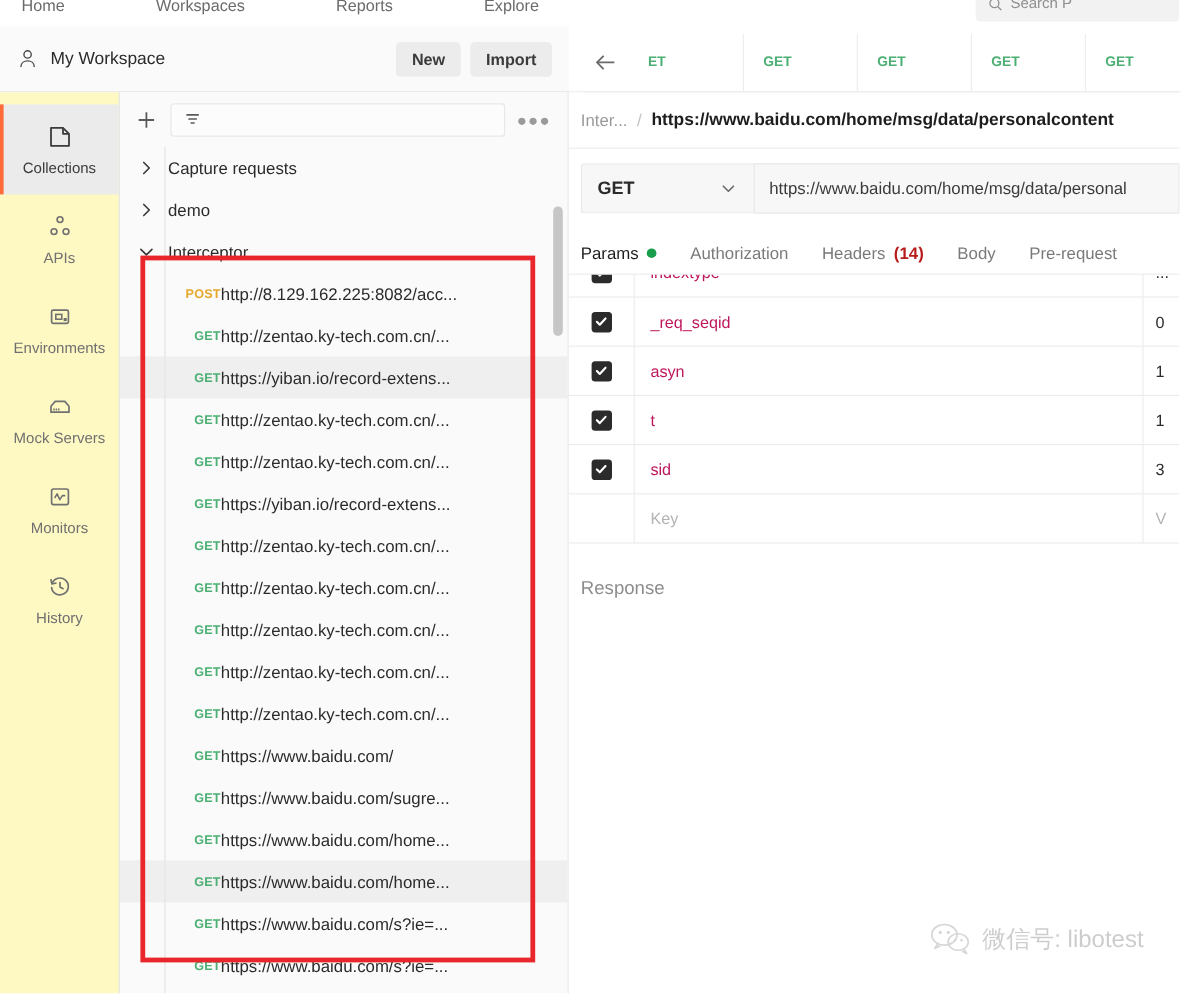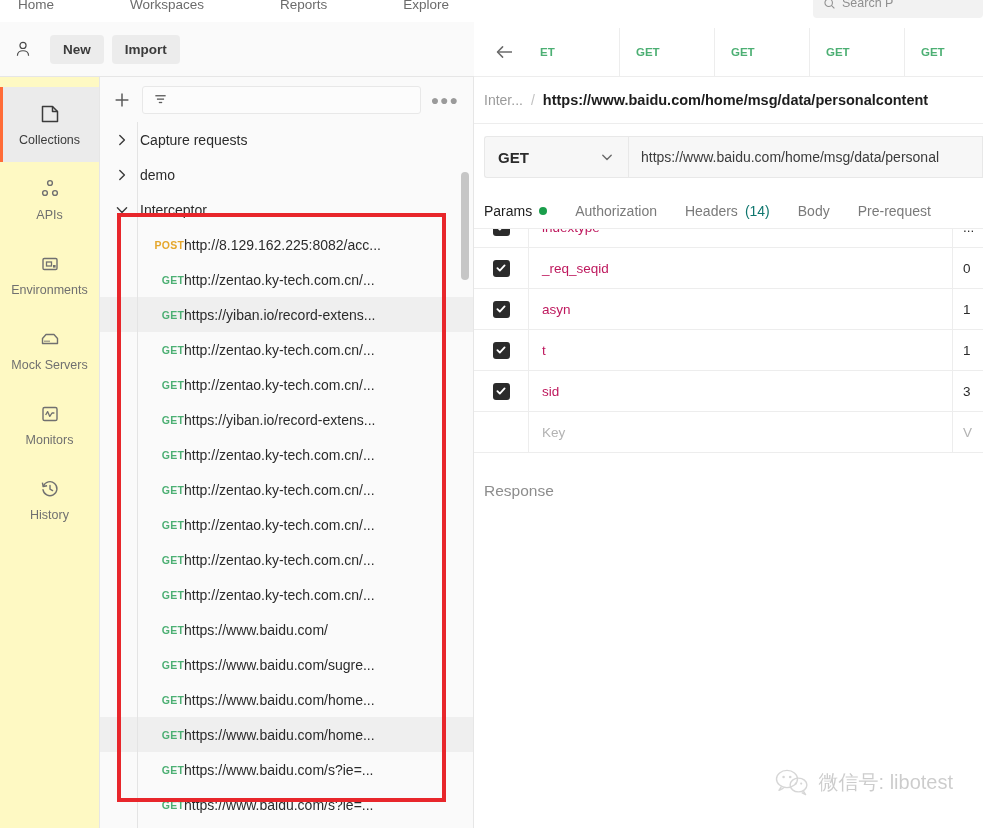--- a/index.html
+++ b/index.html
@@ -155,21 +155,21 @@
     font-size: 14px; color: #3b3b3b; white-space: nowrap; overflow: hidden; cursor: text;
   }
 
   .reqtabs {
     display: flex; align-items: center; gap: 28px; padding: 4px 0 0 10px;
     height: 38px; position: relative;
   }
   .rtab { font-size: 14px; color: #7a7a7a; display: flex; align-items: center; gap: 7px; cursor: pointer; white-space: nowrap; }
   .rtab.active { color: #1d1d1d; }
   .dot-green { width: 8px; height: 8px; border-radius: 50%; background: #1a9e4b; display: inline-block; }
-  .count-green { color: #0f766e; }
+  .count-green { color: #b91c1c; font-weight: bold; }
 
   
   .ptable { position: relative; border-top: 1px solid #ededed; }
   .ptable-clip { position: relative; height: 233px; overflow: hidden; }
   .prow {
     display: flex; align-items: center; height: 41px;
     border-bottom: 1px solid #ededed;
   }
   .pcell-chk {
     width: 55px; height: 41px; display: flex; align-items: center; justify-content: center;
@@ -223,20 +223,21 @@
       </svg>
       <span>Search P</span>
     </div>
   </div>
 
   <div class="wsbar">
     <svg class="ws-person-icon" viewBox="0 0 20 20">
       <circle cx="10" cy="6" r="3.4" fill="none" stroke="#4a4a4a" stroke-width="1.3"></circle>
       <path d="M3.8 17.5c0-3.5 2.8-5.6 6.2-5.6s6.2 2.1 6.2 5.6" fill="none" stroke="#4a4a4a" stroke-width="1.3"></path>
     </svg>
+    <span class="ws-title">My Workspace</span>
     <button class="ws-btn">New</button>
     <button class="ws-btn">Import</button>
   </div>
   <div class="wsbar-right"></div>
 
   <div class="rail">
 
     <div class="rail-item active">
       <svg class="rail-icon" viewBox="0 0 24 24">
         <path d="M4.5 4.5h10l5 5v10h-15z" fill="none" stroke="#3b3b3b" stroke-width="1.5" stroke-linejoin="round"></path>

